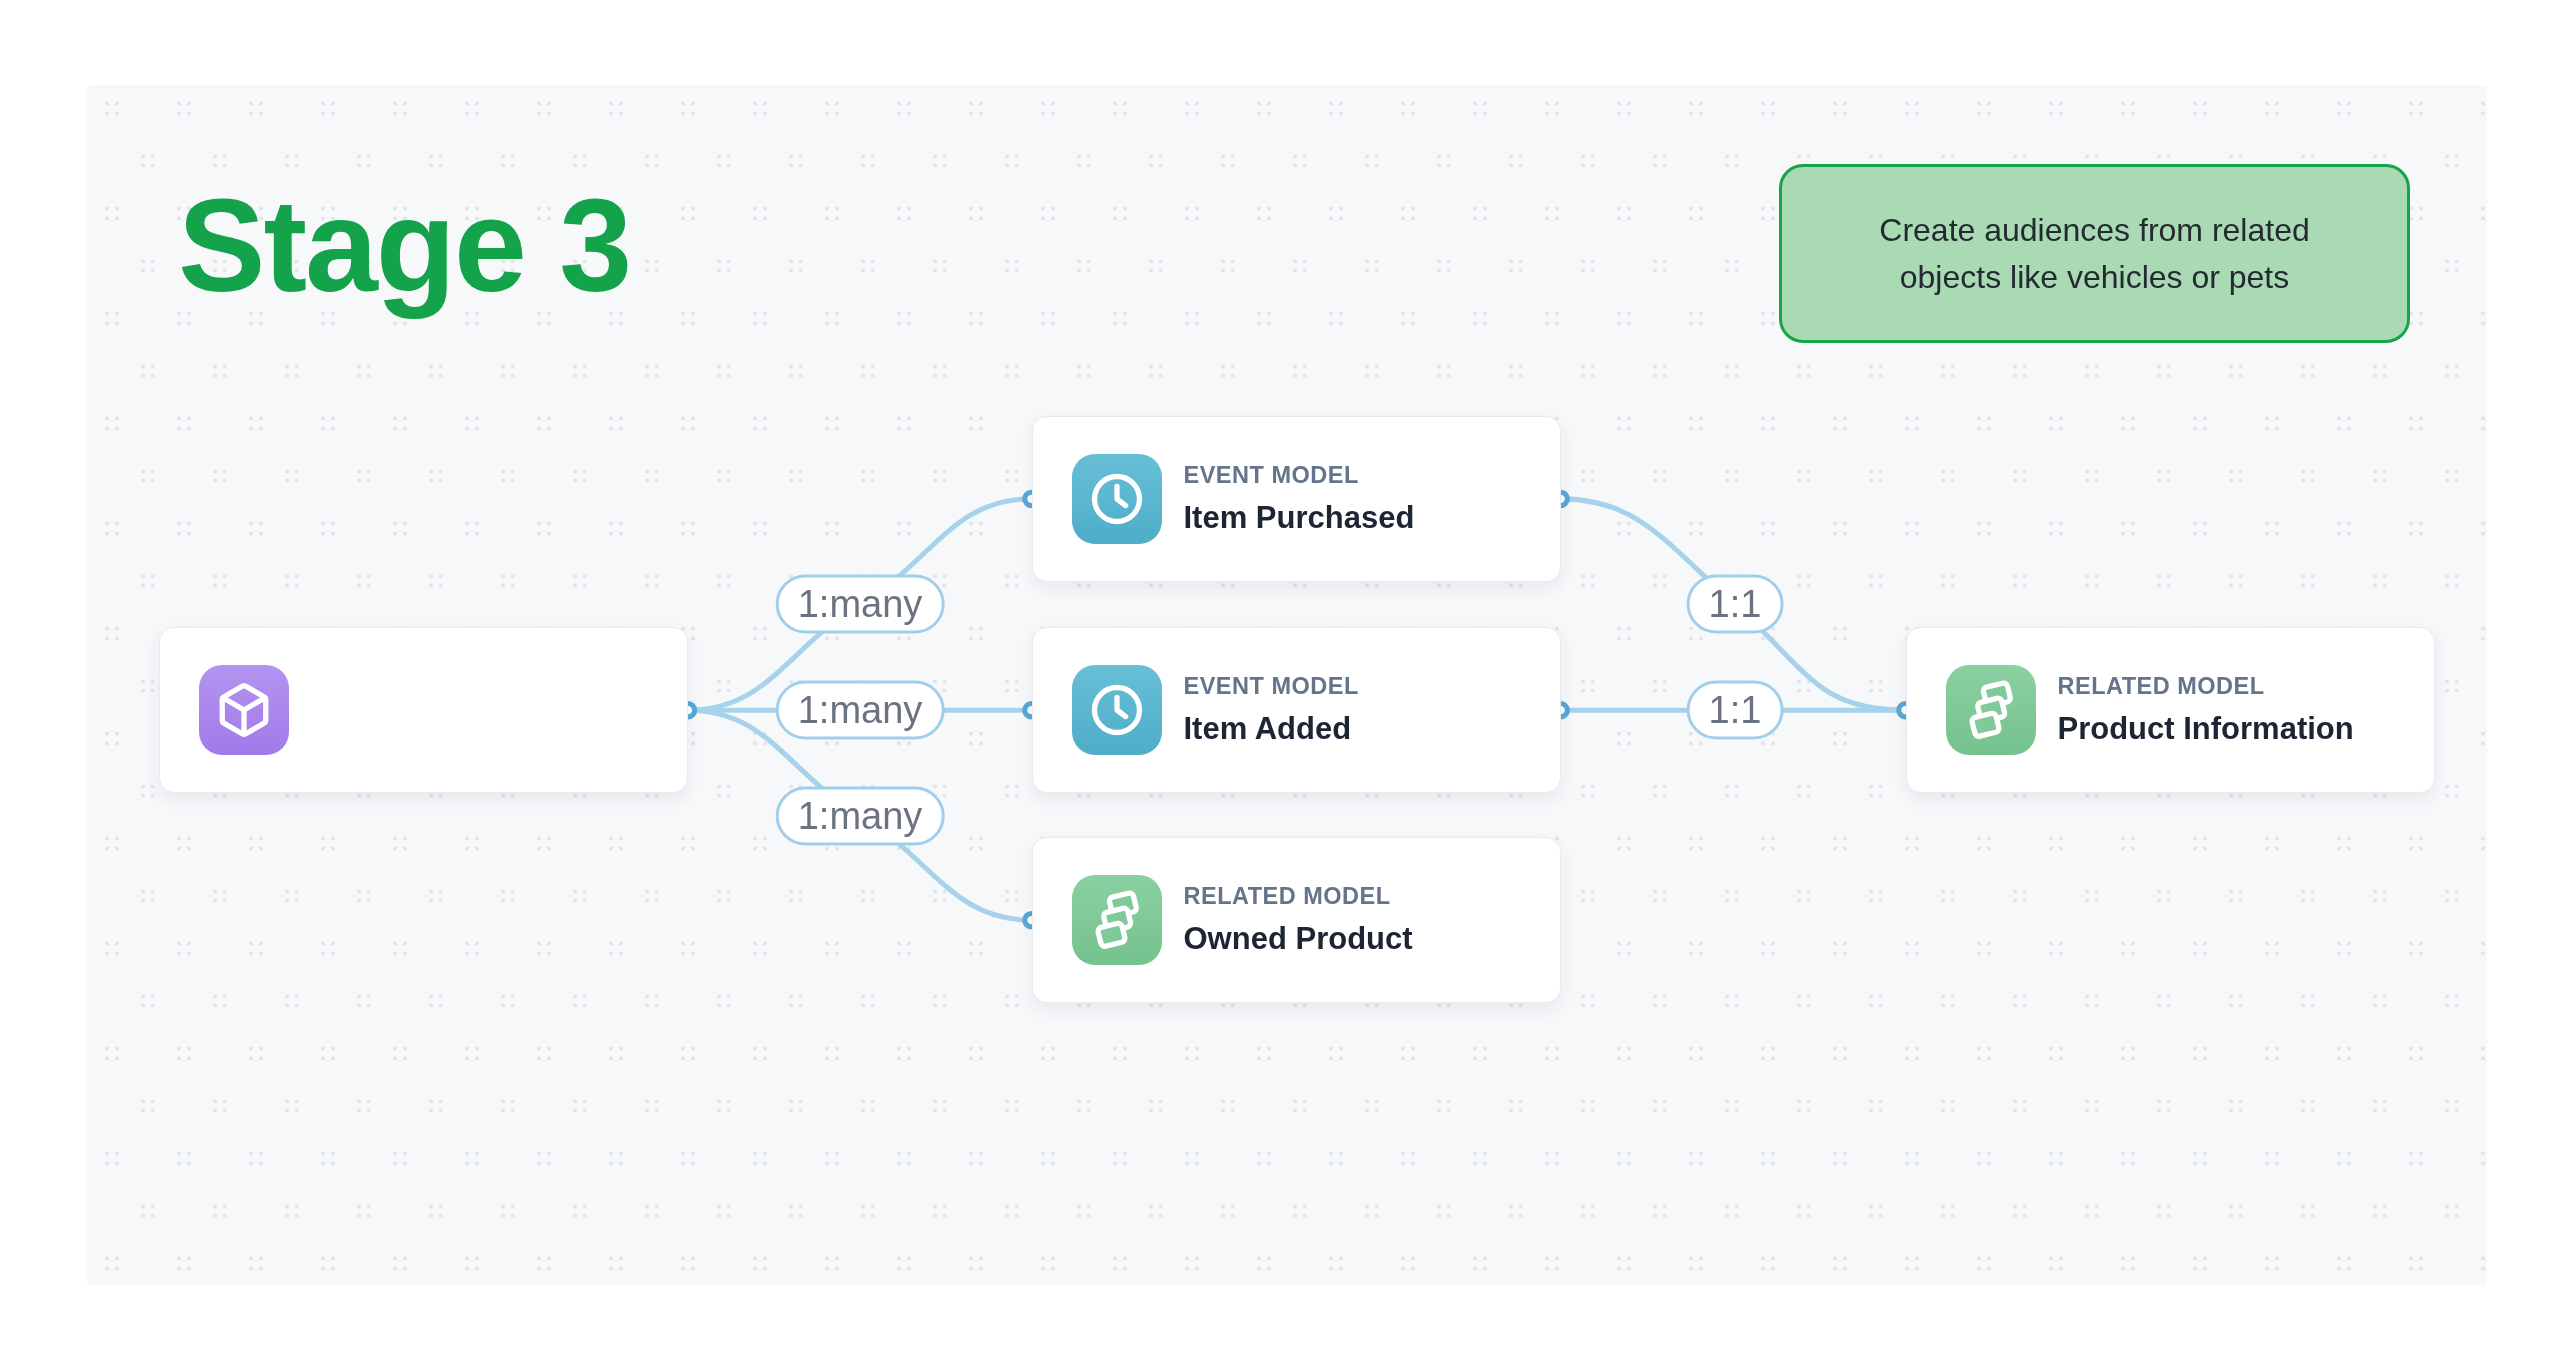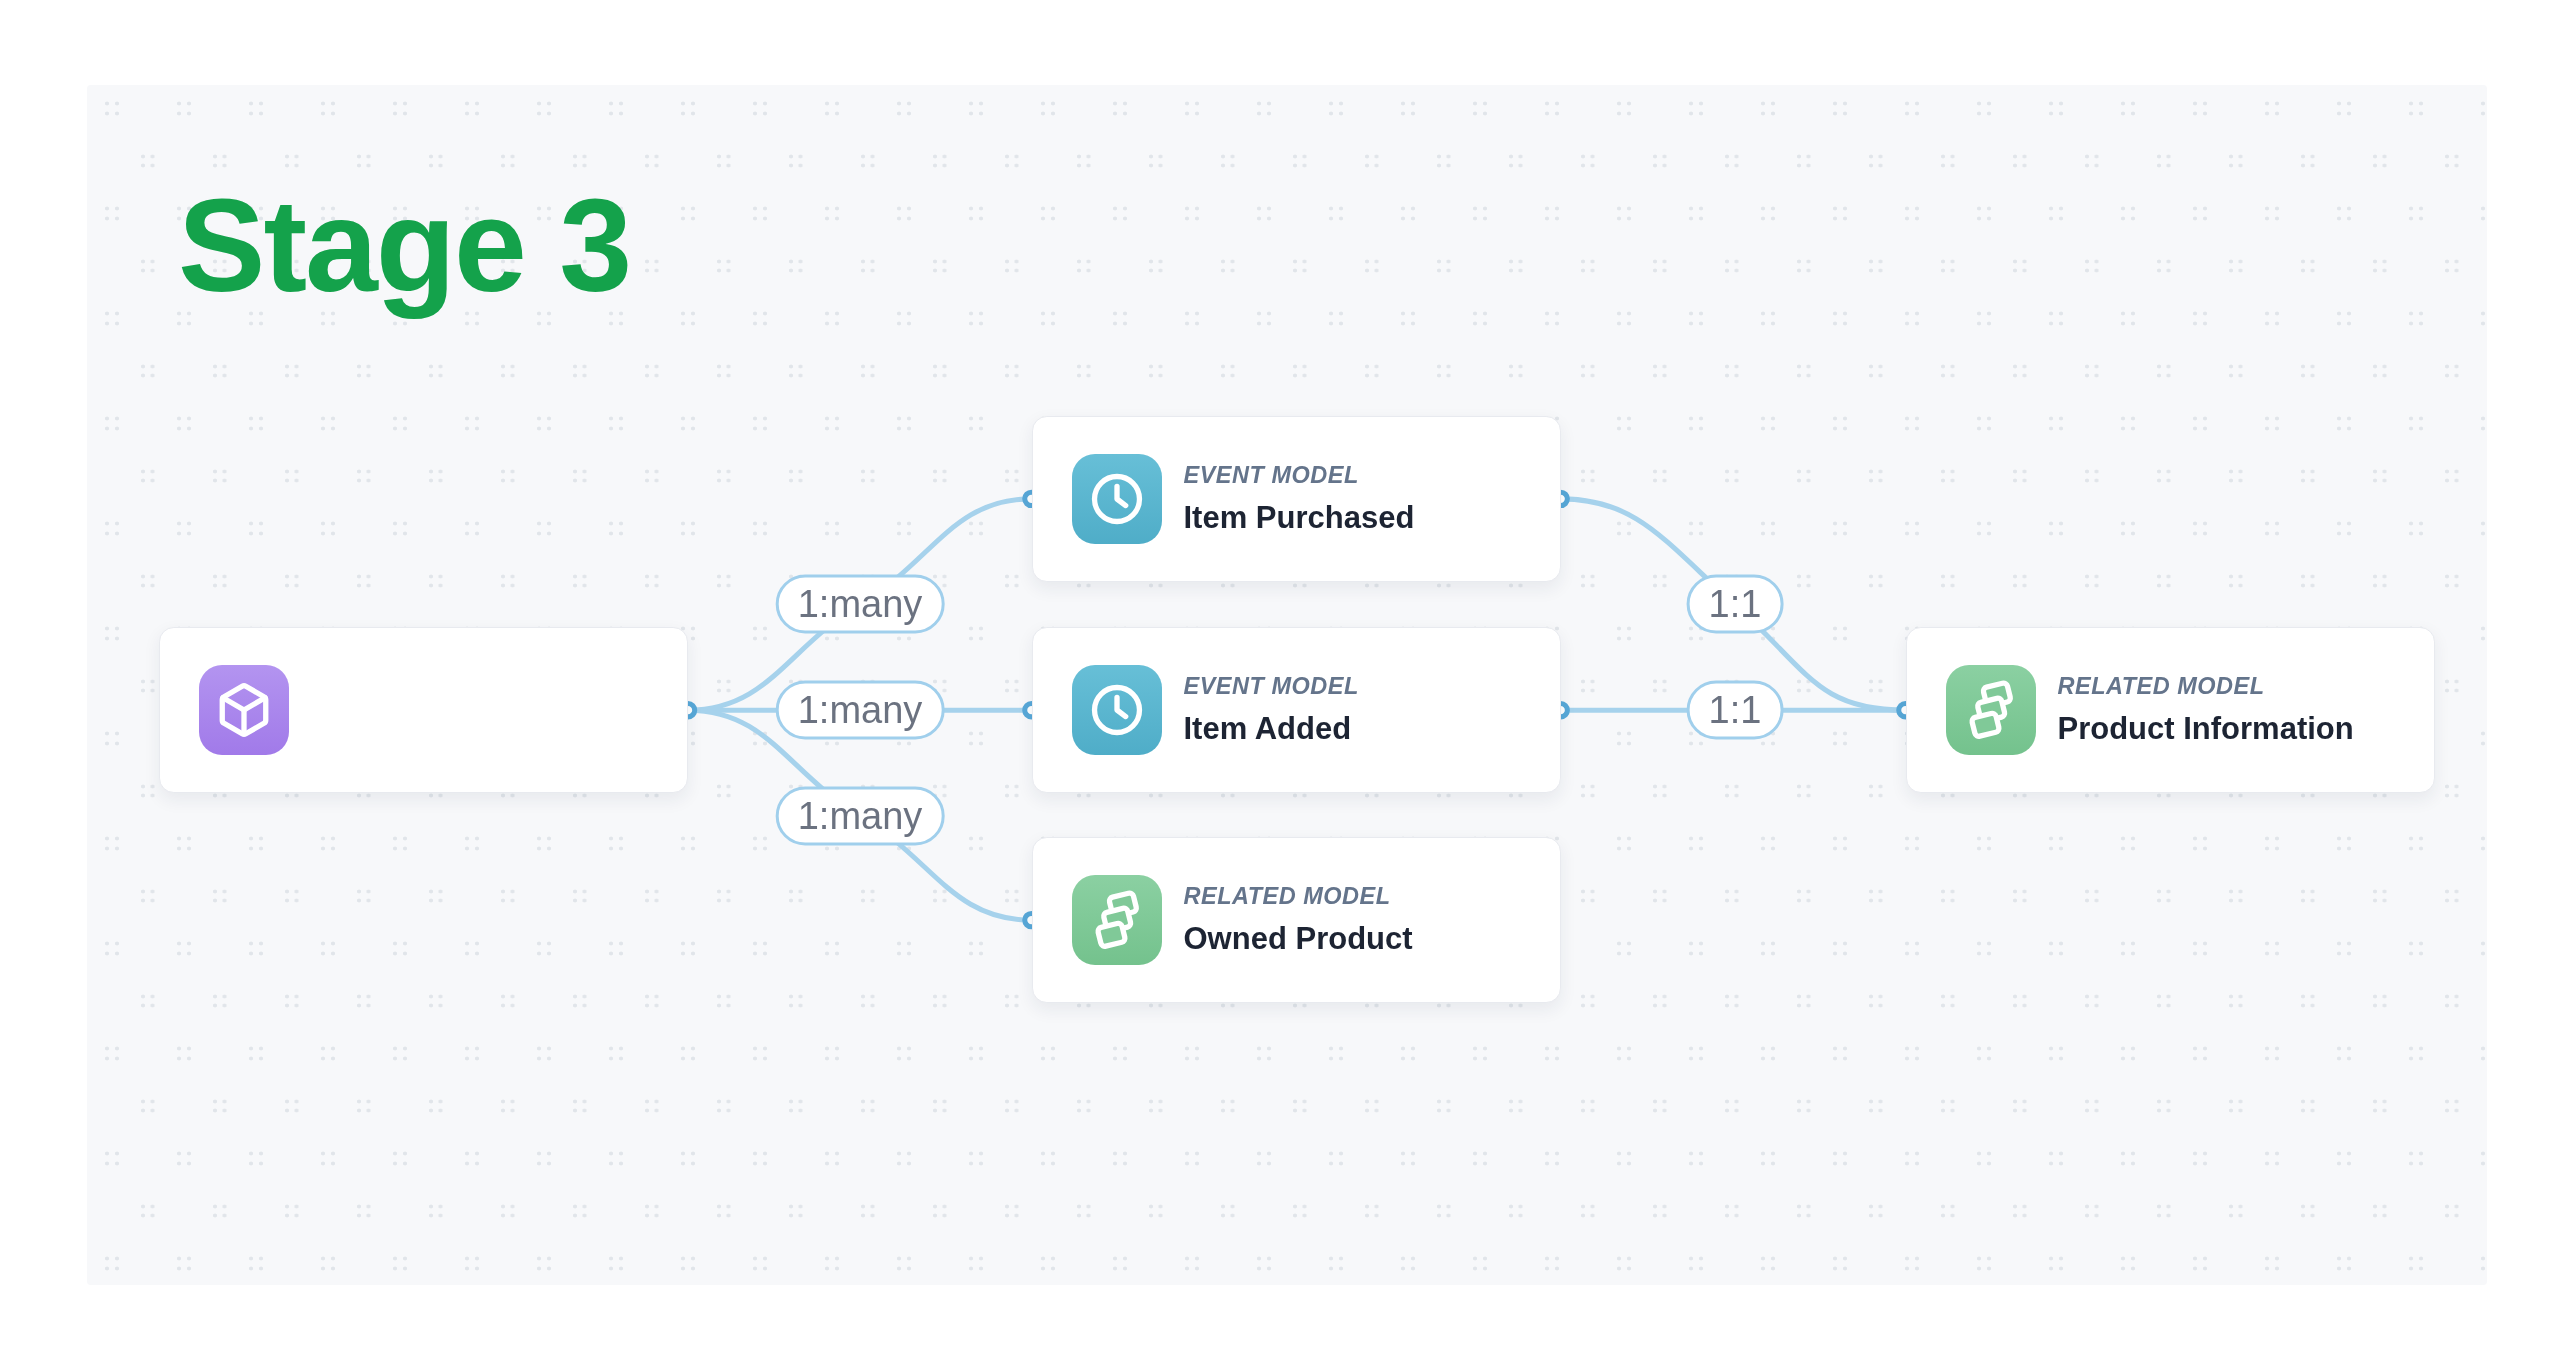--- a/index.html
+++ b/index.html
@@ -82,31 +82,34 @@
   }
   .node-icon svg { width:58px; height:58px; overflow:visible;
                    stroke:#ffffff; stroke-width:2.2; fill:none;
                    stroke-linecap:round; stroke-linejoin:round; }
   .icon-purple { background:linear-gradient(180deg,#b394f0,#a17ae9); color:#aa87ec; }
   .icon-teal   { background:linear-gradient(180deg,#67bfd7,#4fadc8); color:#5ab6cf; }
   .icon-green  { background:linear-gradient(180deg,#8bd0a2,#74c28d); color:#80c998; }
   .icon-green svg rect { fill:currentColor; }
 
   .node-text { margin-left:21.5px; display:flex; flex-direction:column; gap:10.7px; }
-  .node-type  { font-size:23.5px; font-weight:700; letter-spacing:0.5px; color:#64748b;font-style:italic; }
+  .node-type  { font-size:23.5px; font-weight:700; letter-spacing:0.5px; color:#64748b; }
   .node-title { font-size:31px; font-weight:700; color:#1d2433; }
 </style>
 </head>
 <body>
 
 <div class="page">
   <div class="canvas">
 
     <h1 class="stage-title">Stage 3</h1>
 
+    <div class="callout">
+      <span>Create audiences from related objects like vehicles or pets</span>
+    </div>
 
     <svg class="edges" viewBox="0 0 3578 1789">
       <path d="M 896 932 C 1015 932 1045 838 1153 774 C 1261 710 1290 617 1408 617"></path>
       <path d="M 896 932 L 1408 932"></path>
       <path d="M 896 932 C 1015 932 1045 1026 1153 1090 C 1261 1154 1290 1245 1408 1245"></path>
       <path d="M 2197 617 C 2310 617 2352 680 2456 774 C 2566 873 2580 932 2711 932"></path>
       <path d="M 2197 932 L 2711 932"></path>
       <circle cx="896" cy="932" r="10"></circle>
       <circle cx="1408" cy="617" r="10"></circle>
       <circle cx="2197" cy="617" r="10"></circle>

